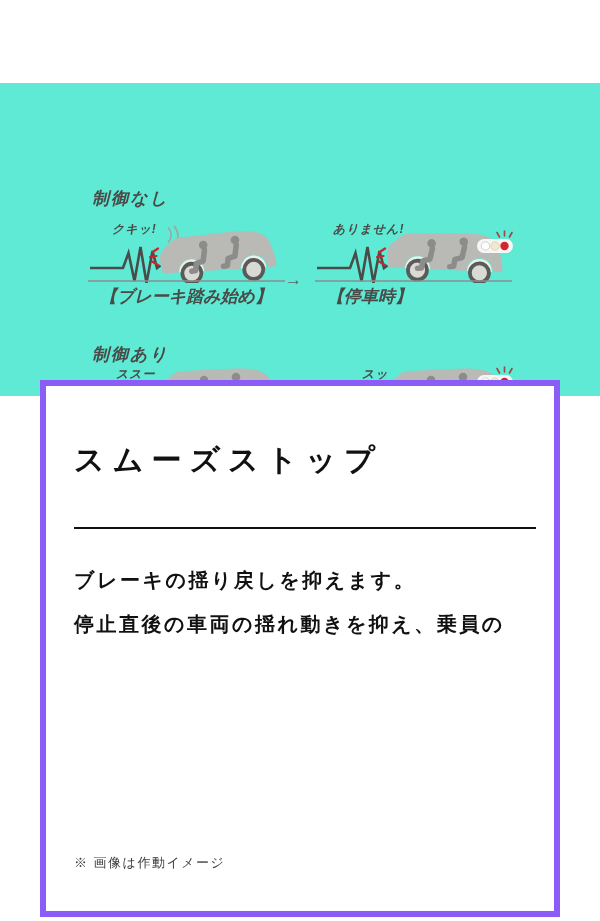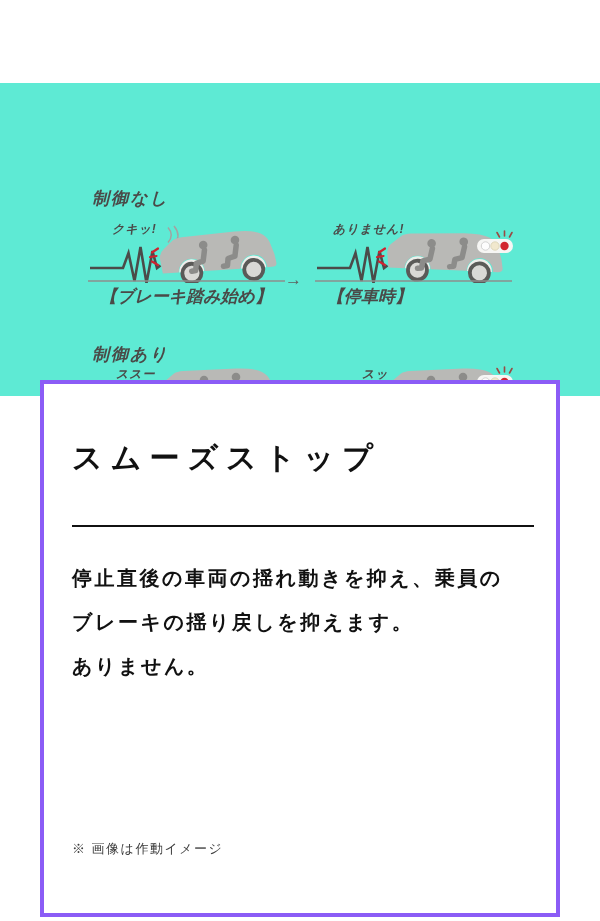--- a/index.html
+++ b/index.html
@@ -18,26 +18,26 @@
   .p-r2-l{left:88px;top:274px;}
   .p-r2-r{left:315px;top:274px;}
   .sound{position:absolute;font-size:12px;font-weight:700;letter-spacing:1px;color:#4a4a48;white-space:nowrap;z-index:3;}
   .panel svg{position:absolute;left:0;top:4px;}
   .caption{position:absolute;left:12px;top:64px;font-size:17px;font-weight:600;color:#4a4a48;white-space:nowrap;letter-spacing:0;}
   .arrow{position:absolute;font-size:17px;color:#5f5f5d;line-height:1;}
   .arrow-1{left:285px;top:188px;}
   .arrow-2{left:285px;top:324px;}
   
   .card{position:absolute;left:40px;top:380px;width:520px;height:537px;background:#ffffff;
-        border:4px solid #8b5cf6;box-sizing:border-box;z-index:2;}
+        border:6px solid #8b5cf6;box-sizing:border-box;z-index:2;}
   .card-title{position:absolute;left:28px;top:54px;font-size:30px;font-weight:700;letter-spacing:8px;color:#111111;white-space:nowrap;}
   .card-divider{position:absolute;left:28px;top:141px;width:462px;height:2px;background:#111111;}
   .card-body{position:absolute;left:28px;top:172px;width:470px;}
   .body-line{font-size:20px;font-weight:700;letter-spacing:2.5px;line-height:44px;color:#111111;white-space:nowrap;}
-  .footnote{position:absolute;left:28px;top:456px;font-size:13px;letter-spacing:1.5px;color:#3c3c3c;white-space:nowrap;}
+  .footnote{position:absolute;left:28px;top:468px;font-size:13px;letter-spacing:1.5px;color:#3c3c3c;white-space:nowrap;}
 </style>
 </head>
 <body>
 
 <div class="fig-section">
 
   <div class="row-heading heading-1">制御なし</div>
 
   <div class="panel p-r1-l">
     <div class="sound" style="left:24px;top:0;">クキッ!</div>
@@ -189,18 +189,17 @@
     </svg>
     <div class="caption">【停車時】</div>
   </div>
 
 </div>
 
 <div class="card">
   <div class="card-title">スムーズストップ</div>
   <div class="card-divider"></div>
   <div class="card-body">
+    <div class="body-line">ブレーキの揺り戻しを抑えます。</div>
     <div class="body-line">停止直後の車両の揺れ動きを抑え、乗員の</div>
-    <div class="body-line">ブレーキの揺り戻しを抑えます。</div>
-    <div class="body-line">ありません。</div>
   </div>
   <div class="footnote">※ 画像は作動イメージ</div>
 </div>
 
 </body></html>

